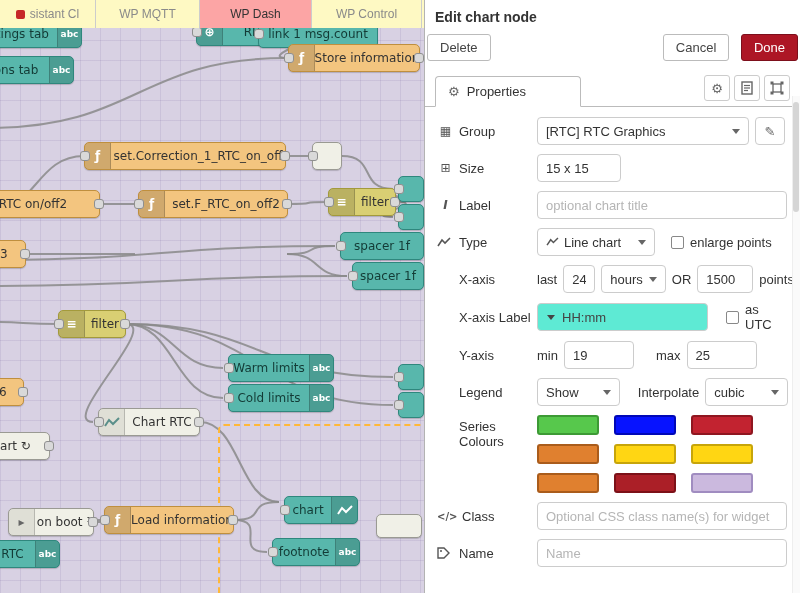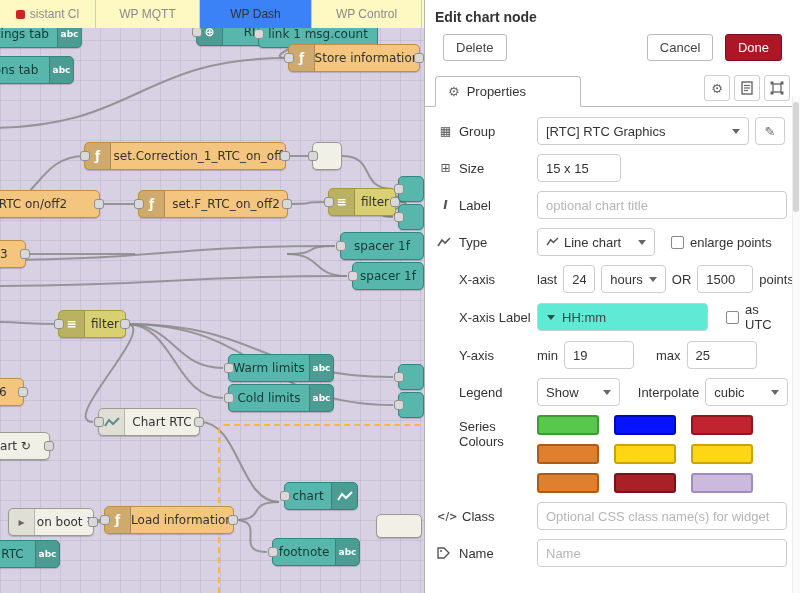--- a/index.html
+++ b/index.html
@@ -15,21 +15,21 @@
       linear-gradient(to bottom, rgba(110,90,150,.13) 1px, transparent 1px);
     background-size:20px 20px; }
   .wires { position:absolute; inset:0; z-index:2; }
   .wires path { fill:none; stroke:#8a8a8a; stroke-width:2; stroke-opacity:.85; }
 
   .tabbar { position:absolute; top:0; left:0; right:0; height:28px; background:#f3f3f3;
     border-bottom:1px solid #b3b3b3; display:flex; z-index:20; }
   .ftab { height:28px; display:flex; align-items:center; justify-content:center; gap:5px;
     border-right:1px solid #ccc; color:#8a8a8a; font-size:12px; background:#fef9c3;
     flex:none; white-space:nowrap; overflow:hidden; cursor:pointer; }
-  .ftab.active { background:#3b82f6; color:#333; }
+  .ftab.active { background:#fca5a5; color:#333; }
   .tab-alert { width:9px; height:9px; background:#c62828; border-radius:2px; flex:none; }
 
   .node { position:absolute; z-index:6; border-radius:5px; border:1px solid rgba(0,0,0,.3);
     box-shadow:0 1px 1px rgba(0,0,0,.18); display:flex; align-items:stretch;
     font-size:12px; color:#333; font-family:"DejaVu Sans",sans-serif; cursor:pointer; }
   .node .nlabel { flex:1; display:flex; align-items:center; justify-content:center;
     white-space:nowrap; overflow:hidden; padding:0 6px; }
   .node.function { background:#f3c57f; border-color:#bf8f3e; }
   .node.tan      { background:#f3c57f; border-color:#bf8f3e; }
   .node.teal     { background:#58b7ac; border-color:#2f877d; color:#133b36; }
@@ -44,21 +44,21 @@
   .port { position:absolute; width:10px; height:10px; background:#d9d9d9; border:1px solid #8f8f8f;
     border-radius:3px; top:50%; margin-top:-5px; z-index:7; }
   .port.left { left:-5px; } .port.right { right:-5px; }
 
   .group-rect { position:absolute; z-index:4; border:2px dashed #ffb838; border-radius:6px; }
 
   
   .panel { position:relative; width:376px; height:593px; background:#fff; flex:none;
     border-left:1px solid #b3b3b3; font-size:13px; color:#333; overflow:hidden; }
   .panel-header { padding:9px 10px 7px; font-size:14px; font-weight:bold; }
-  .btn-row { display:flex; justify-content:space-between; align-items:flex-end; padding:2px 18px 10px; }
+  .btn-row { display:flex; justify-content:space-between; align-items:flex-end; padding:2px 2px 10px; }
   .btn { background:#fff; border:1px solid #bbb; border-radius:3px; padding:5px 12px;
     font-size:13px; color:#444; cursor:pointer; font-family:inherit; }
   .btn-red { background:#ad1625; border-color:#7d0f1c; color:#fff; margin-left:8px; }
   .tab-row { display:flex; justify-content:space-between; align-items:flex-end;
     padding:0 10px; height:36px; border-bottom:1px solid #bbb; }
   .prop-tab { display:flex; align-items:center; gap:7px; background:#fff; border:1px solid #bbb;
     border-bottom:1px solid #fff; border-radius:4px 4px 0 0; padding:7px 54px 7px 12px;
     margin-bottom:-1px; cursor:pointer; }
   .gear-glyph { color:#666; font-family:"DejaVu Sans",sans-serif; }
   .tab-btns { display:flex; gap:4px; margin-bottom:5px; }
@@ -234,21 +234,21 @@
             </svg>
           </span>
           <span class="nlabel" style="order: 1;">Chart RTC</span>
           <span class="port left"></span>
           <span class="port right"></span>
         </div>
         <div class="node light" style="left: -30px; top: 432px; width: 80px; height: 28px;">
           <span class="nlabel" style="order: 1;">start ↻</span>
           <span class="port right"></span>
         </div>
-        <div class="node teal" style="left: 284px; top: 482px; width: 74px; height: 28px;">
+        <div class="node teal" style="left: 284px; top: 496px; width: 74px; height: 28px;">
           <span class="nicon right">
             <svg width="16" height="12" viewBox="0 0 16 12">
               <polyline points="1,10 5,4 9,8 15,2" fill="none" stroke="#ffffff" stroke-width="2"></polyline>
             </svg>
           </span>
           <span class="nlabel" style="order: 1;">chart</span>
           <span class="port left"></span>
         </div>
         <div class="node light" style="left: 8px; top: 508px; width: 86px; height: 28px;">
           <span class="nicon left">▸</span>

